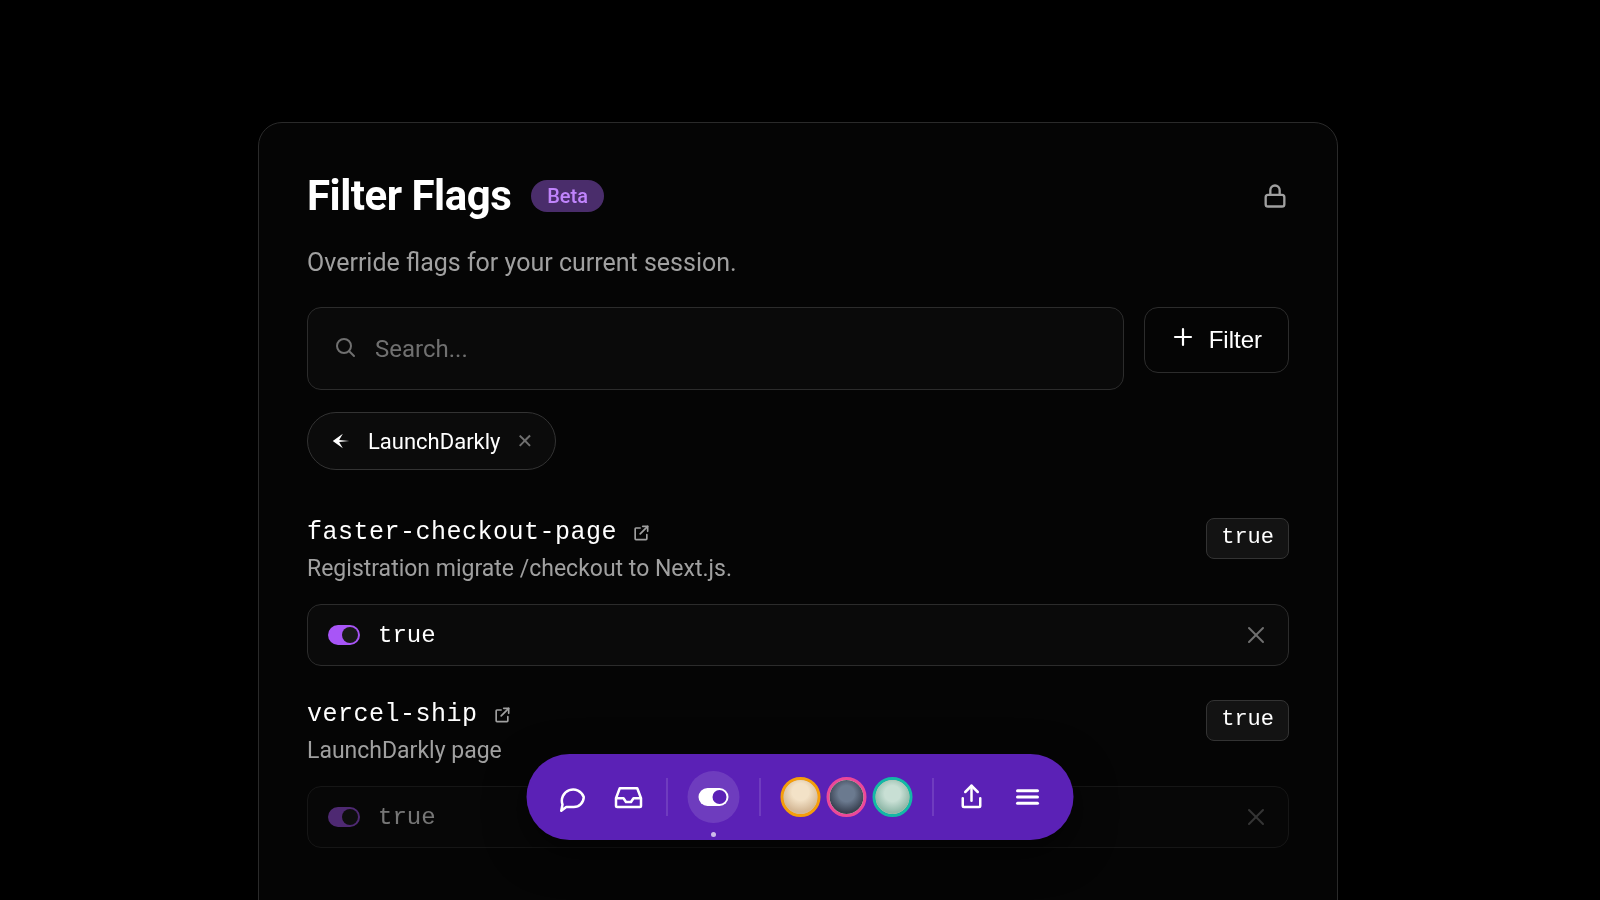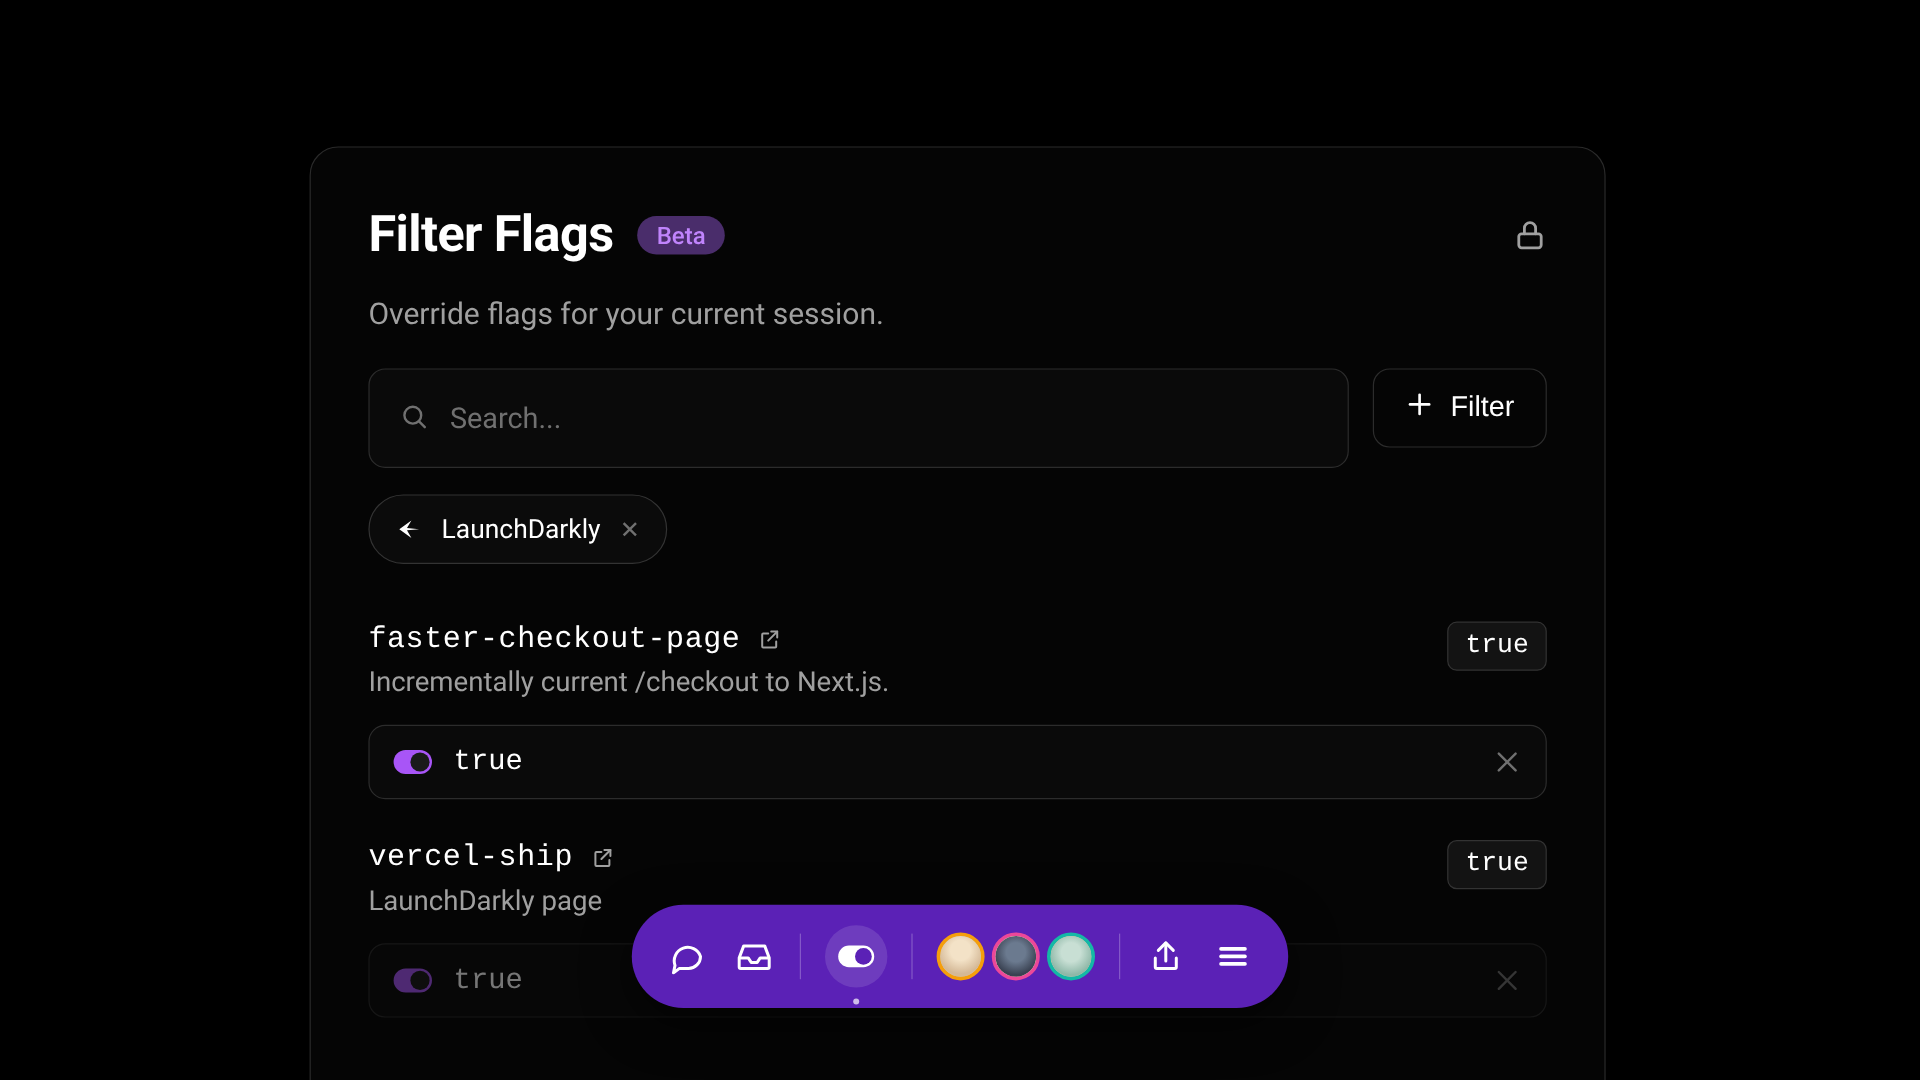--- a/index.html
+++ b/index.html
@@ -350,21 +350,21 @@
           <div class="flag-name-row">
             <span class="flag-name">faster-checkout-page</span>
             <span class="ext-icon">
               <svg viewBox="0 0 24 24" fill="none" stroke="currentColor" stroke-width="2" stroke-linecap="round" stroke-linejoin="round">
                 <path d="M14 4h6v6"></path>
                   <path d="M20 4 L11 13"></path>
                 <path d="M19 14v5a1 1 0 0 1-1 1H6a1 1 0 0 1-1-1V7a1 1 0 0 1 1-1h5"></path>
               </svg>
             </span>
           </div>
-          <div class="flag-desc">Incrementally current /checkout to Next.js.</div>
+          <div class="flag-desc">Registration migrate /checkout to Next.js.</div>
         </div>
         <div class="flag-value">true</div>
       </div>
       <div class="override-row">
         <span class="pill-toggle"></span>
         <span class="override-value">true</span>
         <span class="override-clear">
           <svg viewBox="0 0 24 24" fill="none" stroke="currentColor" stroke-width="2" stroke-linecap="round">
             <line x1="5" y1="5" x2="19" y2="19"></line>
               <line x1="19" y1="5" x2="5" y2="19"></line>

